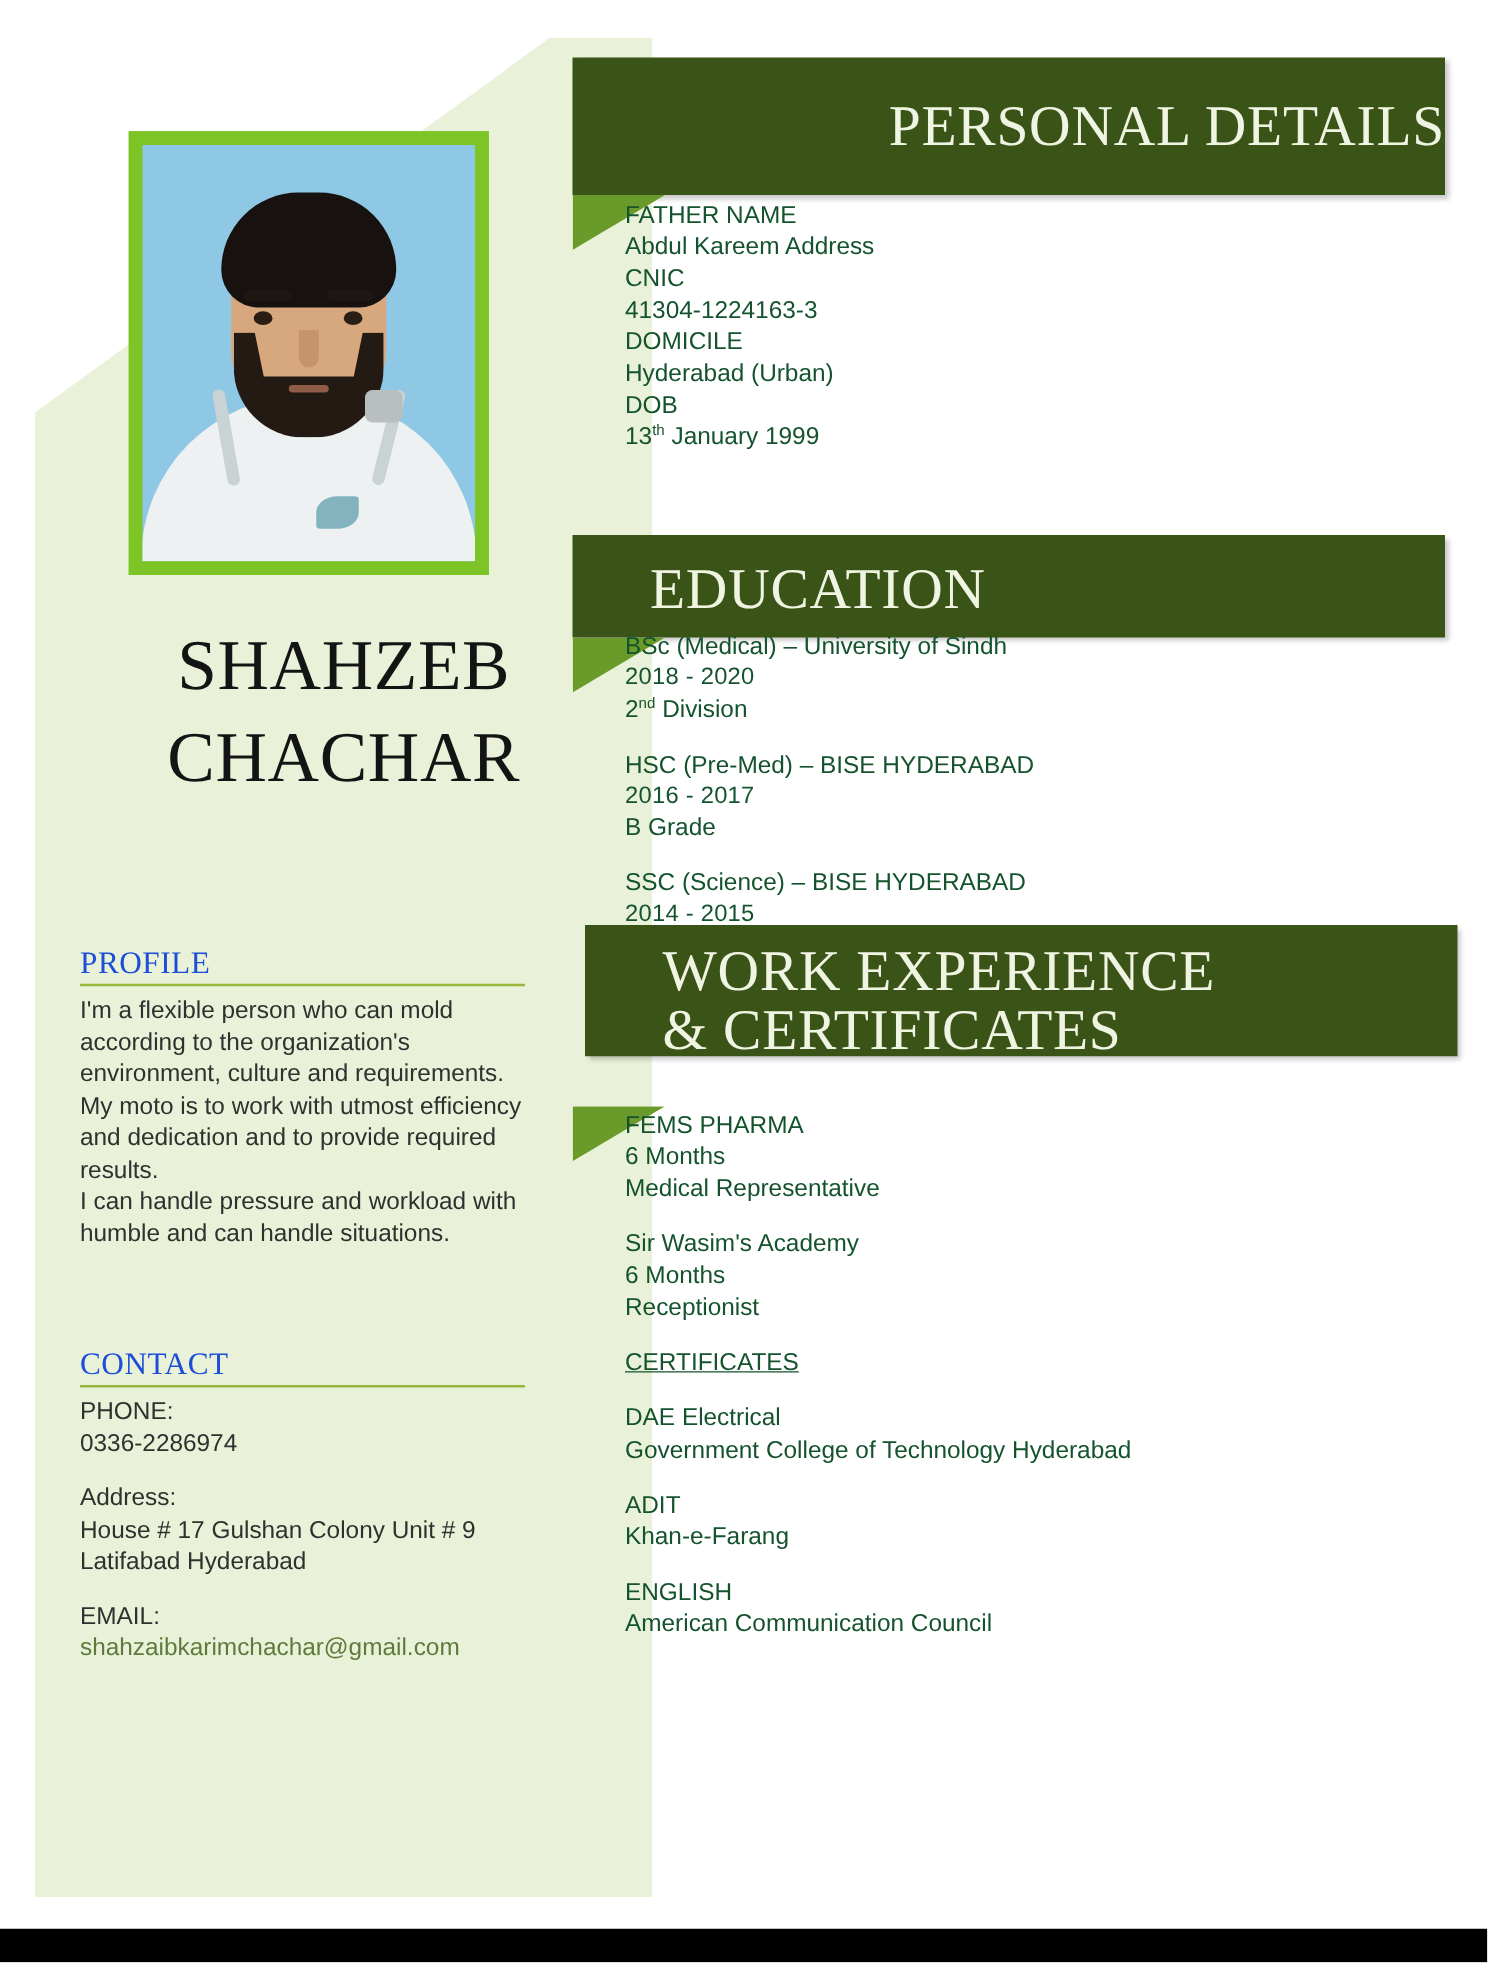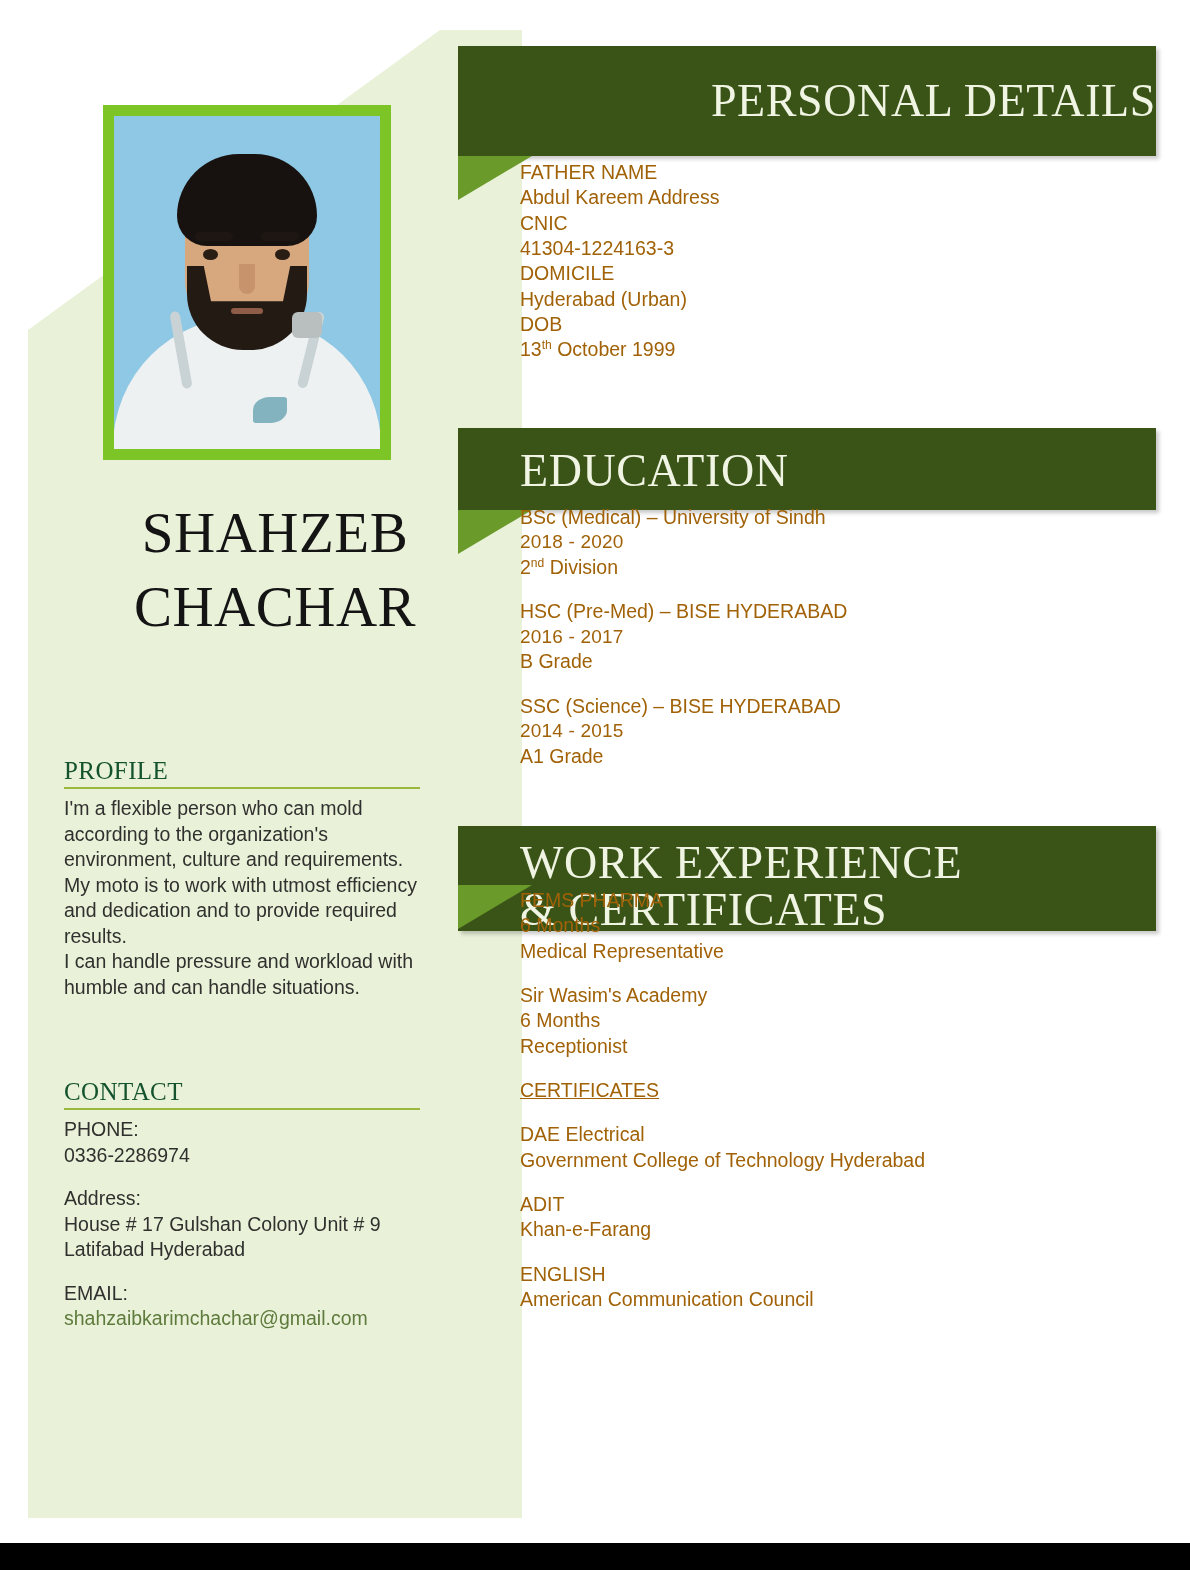--- a/index.html
+++ b/index.html
@@ -188,21 +188,21 @@
 
   
   .side-section {
     position: absolute;
     left: 64px;
     width: 356px;
   }
   .side-head {
     font-family: "Liberation Serif", serif;
     font-size: 25px;
-    color: #14532d;
+    color: #1d4ed8;
     letter-spacing: 0.4px;
     padding-bottom: 2px;
   }
   .side-rule {
     height: 2px;
     background: #9ab83e;
     margin-bottom: 7px;
   }
   .side-body {
     font-family: "Liberation Sans", sans-serif;
@@ -238,25 +238,25 @@
     position: absolute;
     left: 458px;
     width: 74px;
     height: 44px;
     background: #6a9a2a;
     -webkit-clip-path: polygon(0 0, 100% 0, 0 100%);
     clip-path: polygon(0 0, 100% 0, 0 100%);
   }
   .rc-body {
     position: absolute;
-    left: 520px;
+    left: 500px;
     font-family: "Liberation Sans", sans-serif;
     font-size: 19.5px;
     line-height: 1.30;
-    color: #a16207;
+    color: #14532d;
     width: 620px;
   }
   .rc-body .gap { height: 19px; }
   .rc-body .small { font-size: 19px; letter-spacing: .2px; }
   .rc-underline { text-decoration: underline; }
   sup { font-size: 0.62em; vertical-align: super; }
 
   
   #bottom-bar {
     position: absolute;
@@ -330,21 +330,21 @@
   </div>
   <div class="tab" style="top:156px;"></div>
   <div class="rc-body" style="top:160px;">
     <div>FATHER NAME</div>
     <div>Abdul Kareem Address</div>
     <div>CNIC</div>
     <div>41304-1224163-3</div>
     <div>DOMICILE</div>
     <div>Hyderabad (Urban)</div>
     <div>DOB</div>
-    <div><span>13</span><sup>th</sup><span> October 1999</span></div>
+    <div><span>13</span><sup>th</sup><span> January 1999</span></div>
   </div>
 
   <div class="banner" style="top:428px;height:82px;">
     <div class="banner-title" style="padding-top:20px;">EDUCATION</div>
   </div>
   <div class="tab" style="top:510px;"></div>
   <div class="rc-body" style="top:505px;">
     <div>
       <div>BSc (Medical)  –  University of Sindh</div>
       <div class="small">2018 - 2020</div>
@@ -357,21 +357,21 @@
       <div>B Grade</div>
     </div>
     <div class="gap"></div>
     <div>
       <div>SSC (Science) –  BISE HYDERABAD</div>
       <div class="small">2014 - 2015</div>
       <div>A1 Grade</div>
     </div>
   </div>
 
-  <div class="banner" style="top:826px;height:105px;">
+  <div class="banner" style="top:740px;height:105px;margin-left:10px;">
     <div class="banner-title" style="padding-top:14px;">
       <span>WORK EXPERIENCE</span>
       <span class="l2">&amp; CERTIFICATES</span>
     </div>
   </div>
   <div class="tab" style="top:885px;"></div>
   <div class="rc-body" style="top:888px;">
     <div>
       <div>FEMS PHARMA</div>
       <div>6 Months</div>

